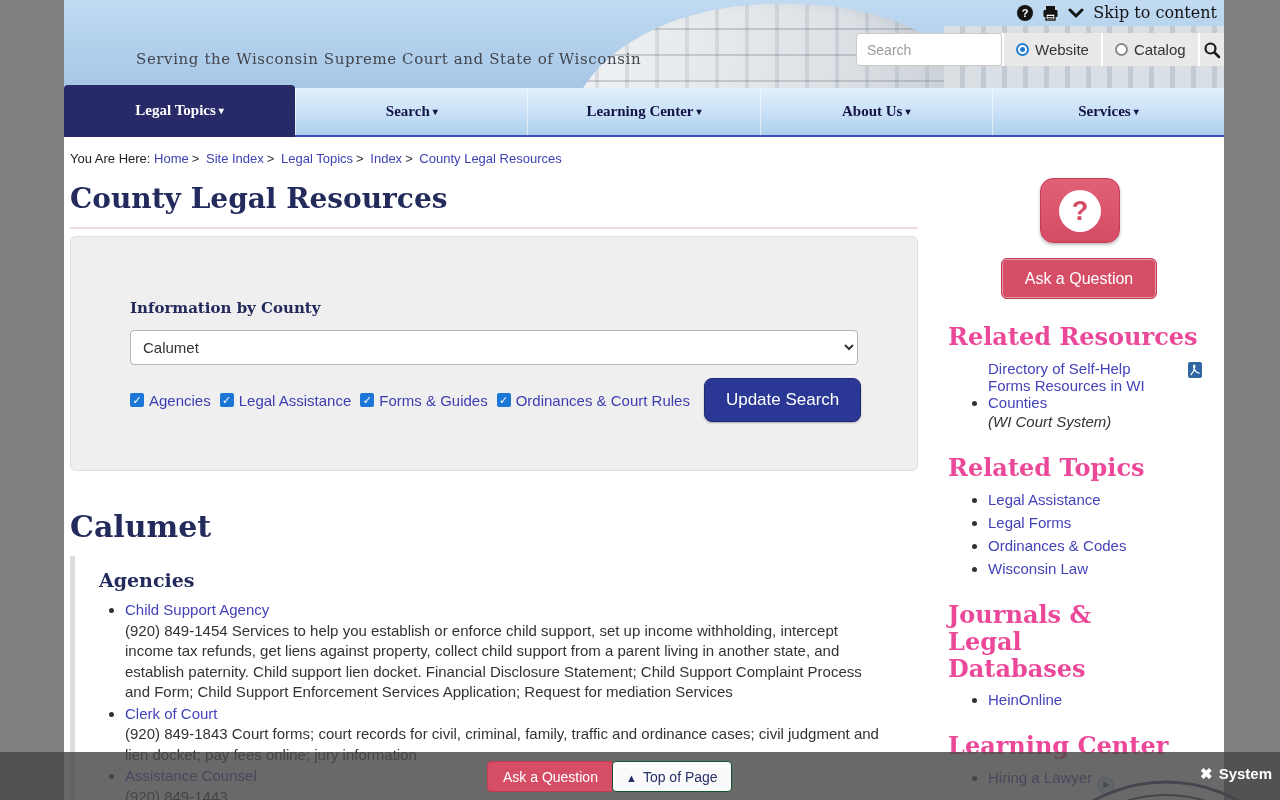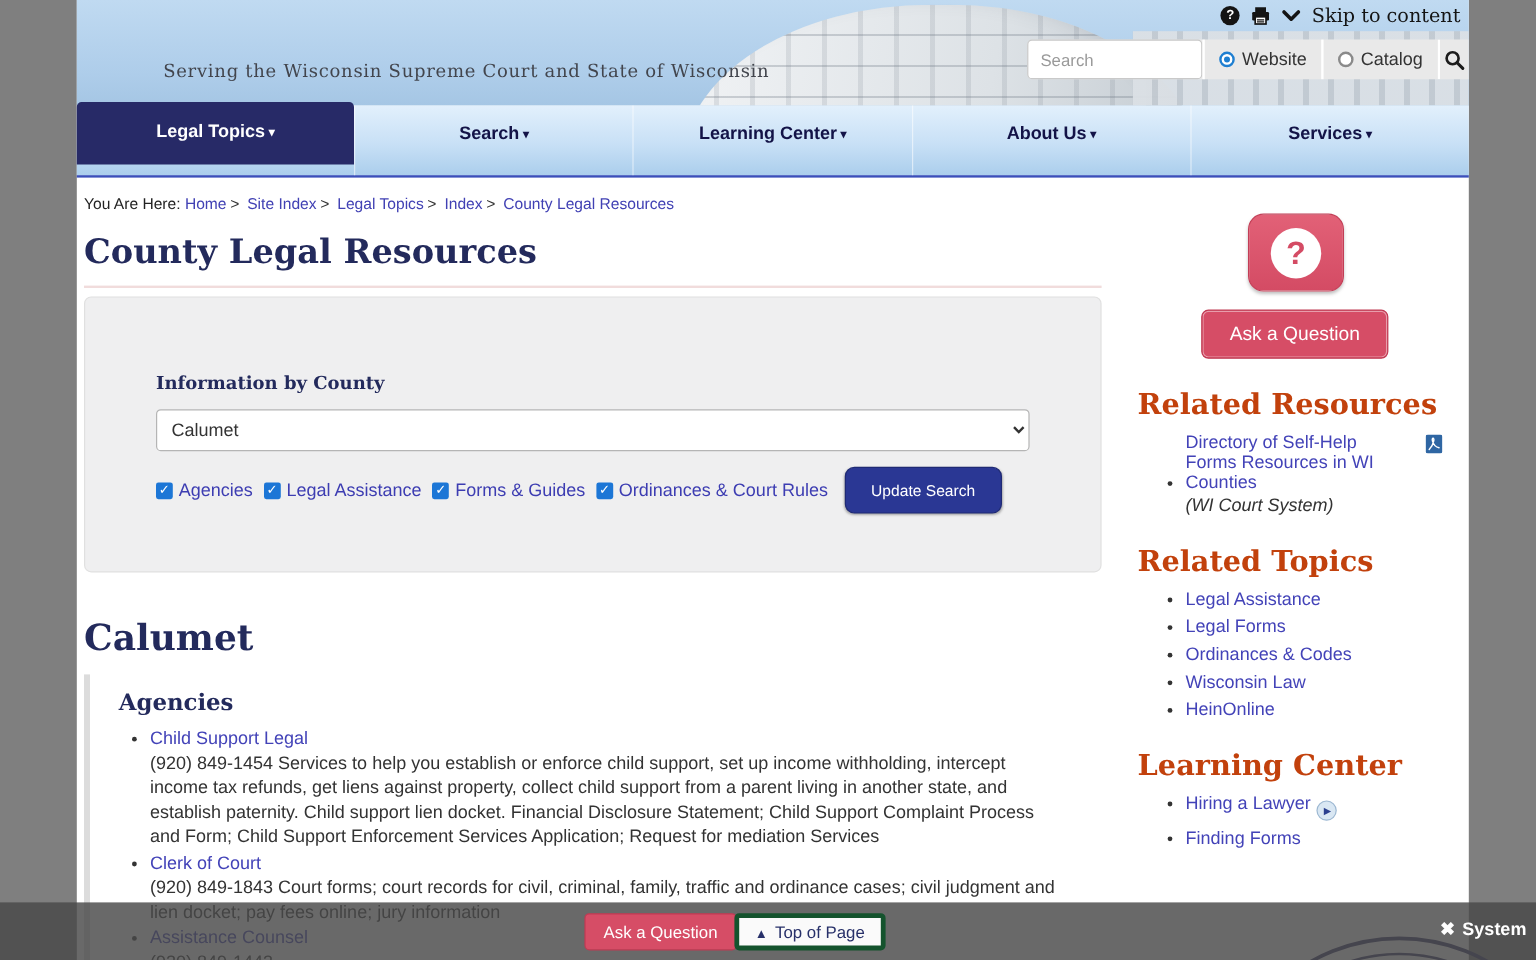--- a/index.html
+++ b/index.html
@@ -35,23 +35,23 @@
   .scope { display:flex; align-items:center; gap:6px; padding:0 12px; font-size:15px; color:#333;
     border-left:2px solid #ffffff; }
   .radio { width:13px; height:13px; border-radius:50%; background:#fff; border:2px solid #1f7fd1; position:relative; }
   .radio.checked::after { content:""; position:absolute; left:2px; top:2px; width:5px; height:5px;
     border-radius:50%; background:#1f7fd1; }
   .radio.unchecked { border:2px solid #8a8a8a; }
   .search-btn { width:38px; display:flex; align-items:center; justify-content:center; border-left:2px solid #fff;
     cursor:pointer; border-radius:0 4px 4px 0; }
 
   
-  .nav { position:relative; height:60px; display:flex;
+  .nav { position:relative; height:49px; display:flex;
     background:linear-gradient(180deg,#e2f0fc 0%,#c8e0f6 55%,#abceec 100%);
-    border-bottom:2px solid #3a4fba; }
+    border-bottom:2px solid #3a4fba;font-family:Liberation Serif, serif; }
   .nav-tab { flex:1; text-align:center; line-height:47px; font-size:15px; font-weight:bold; color:#131347;
     border-left:1px solid rgba(255,255,255,.55); cursor:pointer; }
   .nav-tab:first-child { border-left:none; }
   .nav-tab.active { background:#272a67; color:#ffffff; margin-top:-3px; line-height:50px; height:52px;
     border-radius:4px 4px 0 0; }
   .caret { font-size:10px; margin-left:3px; vertical-align:1px; }
 
   
   .breadcrumb { margin:14px 0 0 6px; font-size:13px; color:#222; }
   .breadcrumb a { color:#4141b4; text-decoration:none; cursor:pointer; }
@@ -64,42 +64,42 @@
   .panel { width:848px; margin-top:7px; background:#efeff0; border:1px solid #e0e0e0; border-radius:6px;
     padding:62px 59px 48px 59px; }
   .panel h2 { font-family:"DejaVu Serif", serif; font-weight:bold; font-size:15px; color:#232a5c; margin-bottom:13px; }
   .county-select { width:100%; height:35px; font-size:15px; color:#333; padding:0 8px; border:1px solid #b5b5b5;
     border-radius:4px; background:#fff; font-family:"Liberation Sans", sans-serif; }
   .filters { display:flex; align-items:center; margin-top:13px; white-space:nowrap; }
   .filter { display:flex; align-items:center; margin-right:9px; cursor:pointer; }
   .cb { width:14px; height:14px; background:#1c76d6; border-radius:2px; color:#fff; font-size:11px;
     line-height:14px; text-align:center; margin-right:5px; flex:none; }
   .flabel { font-size:15px; color:#3d3db2; }
-  .update-btn { margin-left:5px; background:#2a3794; color:#fff; font-size:13px; padding:11px 21px;
+  .update-btn { margin-left:5px; background:#2a3794; color:#fff; font-size:17px; padding:11px 21px;
     border:1px solid #1f2a75; border-radius:8px; cursor:pointer; font-family:"Liberation Sans", sans-serif;
     box-shadow:0 1px 2px rgba(0,0,0,.3); }
   .county-heading { font-family:"DejaVu Serif", serif; font-weight:bold; font-size:30px; color:#232a5c;
     margin:38px 0 12px 0; }
   .county-block { border-left:5px solid #dcdcdc; padding:13px 0 70px 24px; }
   .county-block h3 { font-family:"DejaVu Serif", serif; font-weight:bold; font-size:19px; color:#232a5c; margin-bottom:9px; }
   .agencies { list-style:disc; padding-left:26px; width:788px; font-size:15px; color:#333; line-height:1.37; }
   .agencies li { margin-bottom:1px; }
   .agencies a { color:#4343b8; text-decoration:none; cursor:pointer; }
 
   
   .sidebar { position:absolute; left:884px; top:178px; width:278px; }
   .ask-icon { margin-left:92px; width:80px; height:65px; border-radius:13px;
     background:linear-gradient(180deg,#e26177 0%,#d44b64 100%); border:1px solid #c23e56;
     display:flex; align-items:center; justify-content:center; cursor:pointer; box-shadow:0 2px 3px rgba(0,0,0,.25); }
   .ask-icon .qball { width:42px; height:42px; border-radius:50%; background:#fff; color:#d44b64;
     font-size:27px; font-weight:bold; text-align:center; line-height:42px; }
   .ask-btn { margin:15px 0 0 53px; width:156px; height:41px; background:#d64d66; color:#fff; font-size:16px;
     border:1px solid #c03a53; border-radius:6px; box-shadow:inset 0 0 0 1px rgba(255,255,255,.45);
     cursor:pointer; font-family:"Liberation Sans", sans-serif; }
-  .side-h { font-family:"DejaVu Serif", serif; font-weight:bold; font-size:24px; color:#c2410c;
+  .side-h { font-family:"DejaVu Serif", serif; font-weight:bold; font-size:24px; color:#ec4899;
     margin:25px 0 9px 0; line-height:1.12; }
   .side-list { list-style:disc; padding-left:40px; font-size:15px; color:#333; }
   .side-list li { margin-bottom:6px; }
   .side-list a { color:#4343b8; text-decoration:none; cursor:pointer; }
   .rr-item { position:relative; }
   .rr-item a { display:inline-block; width:174px; }
   .pdf-icon { position:absolute; right:24px; top:2px; cursor:pointer; }
   .rr-note { font-style:italic; color:#333; margin-top:2px; }
   .play { display:inline-flex; width:17px; height:17px; border-radius:50%; background:#d9e7f3;
     border:1px solid #9db8d2; align-items:center; justify-content:center; margin-left:5px;
@@ -108,21 +108,21 @@
 
   .seal { position:absolute; left:996px; top:772px; z-index:4; }
 
   
   .bottom-bar { position:absolute; left:0; top:752px; width:1280px; height:48px;
     background:rgba(72,72,72,.82); z-index:20; }
   .bb-ask { position:absolute; left:487px; top:9px; height:31px; padding:0 15px; background:#d64d66;
     color:#fff; font-size:14px; border:1px solid #c03a53; border-radius:4px; cursor:pointer;
     font-family:"Liberation Sans", sans-serif; }
   .bb-top { position:absolute; left:612px; top:9px; height:31px; padding:0 13px; background:#fafafa;
-    color:#273069; font-size:14px; border:4px solid #14532d; border-radius:4px; cursor:pointer;
+    color:#273069; font-size:14px; border:1px solid #14532d; border-radius:4px; cursor:pointer;
     font-family:"Liberation Sans", sans-serif; }
   .bb-top .up { font-size:11px; margin-right:6px; }
   .bb-close { position:absolute; right:8px; top:13px; color:#fff; font-size:15px; font-weight:bold; cursor:pointer; }
   .bb-close .x { margin-right:6px; font-size:15px; }
 
   svg { display:block; }
 </style>
 </head>
 <body>
 
@@ -225,21 +225,21 @@
         </div>
       </div>
 
       <h2 class="county-heading">Calumet</h2>
 
       <div class="county-block">
         <h3>Agencies</h3>
         <ul class="agencies">
 
             <li>
-              <a>Child Support Legal</a>
+              <a>Child Support Agency</a>
               <div>(920) 849-1454 Services to help you establish or enforce child support, set up income withholding, intercept income tax refunds, get liens against property, collect child support from a parent living in another state, and establish paternity. Child support lien docket. Financial Disclosure Statement; Child Support Complaint Process and Form; Child Support Enforcement Services Application; Request for mediation Services</div>
             </li>
 
             <li>
               <a>Clerk of Court</a>
               <div>(920) 849-1843 Court forms; court records for civil, criminal, family, traffic and ordinance cases; civil judgment and lien docket; pay fees online; jury information</div>
             </li>
 
             <li>
               <a>Assistance Counsel</a>
@@ -284,20 +284,21 @@
           <li>
             <a>Ordinances &amp; Codes</a>
           </li>
 
           <li>
             <a>Wisconsin Law</a>
           </li>
 
       </ul>
 
+      <h2 class="side-h" style="width:205px;">Journals &amp; Legal Databases</h2>
       <ul class="side-list">
 
           <li>
             <a>HeinOnline</a>
           </li>
 
       </ul>
 
       <h2 class="side-h">Learning Center</h2>
       <ul class="side-list">

